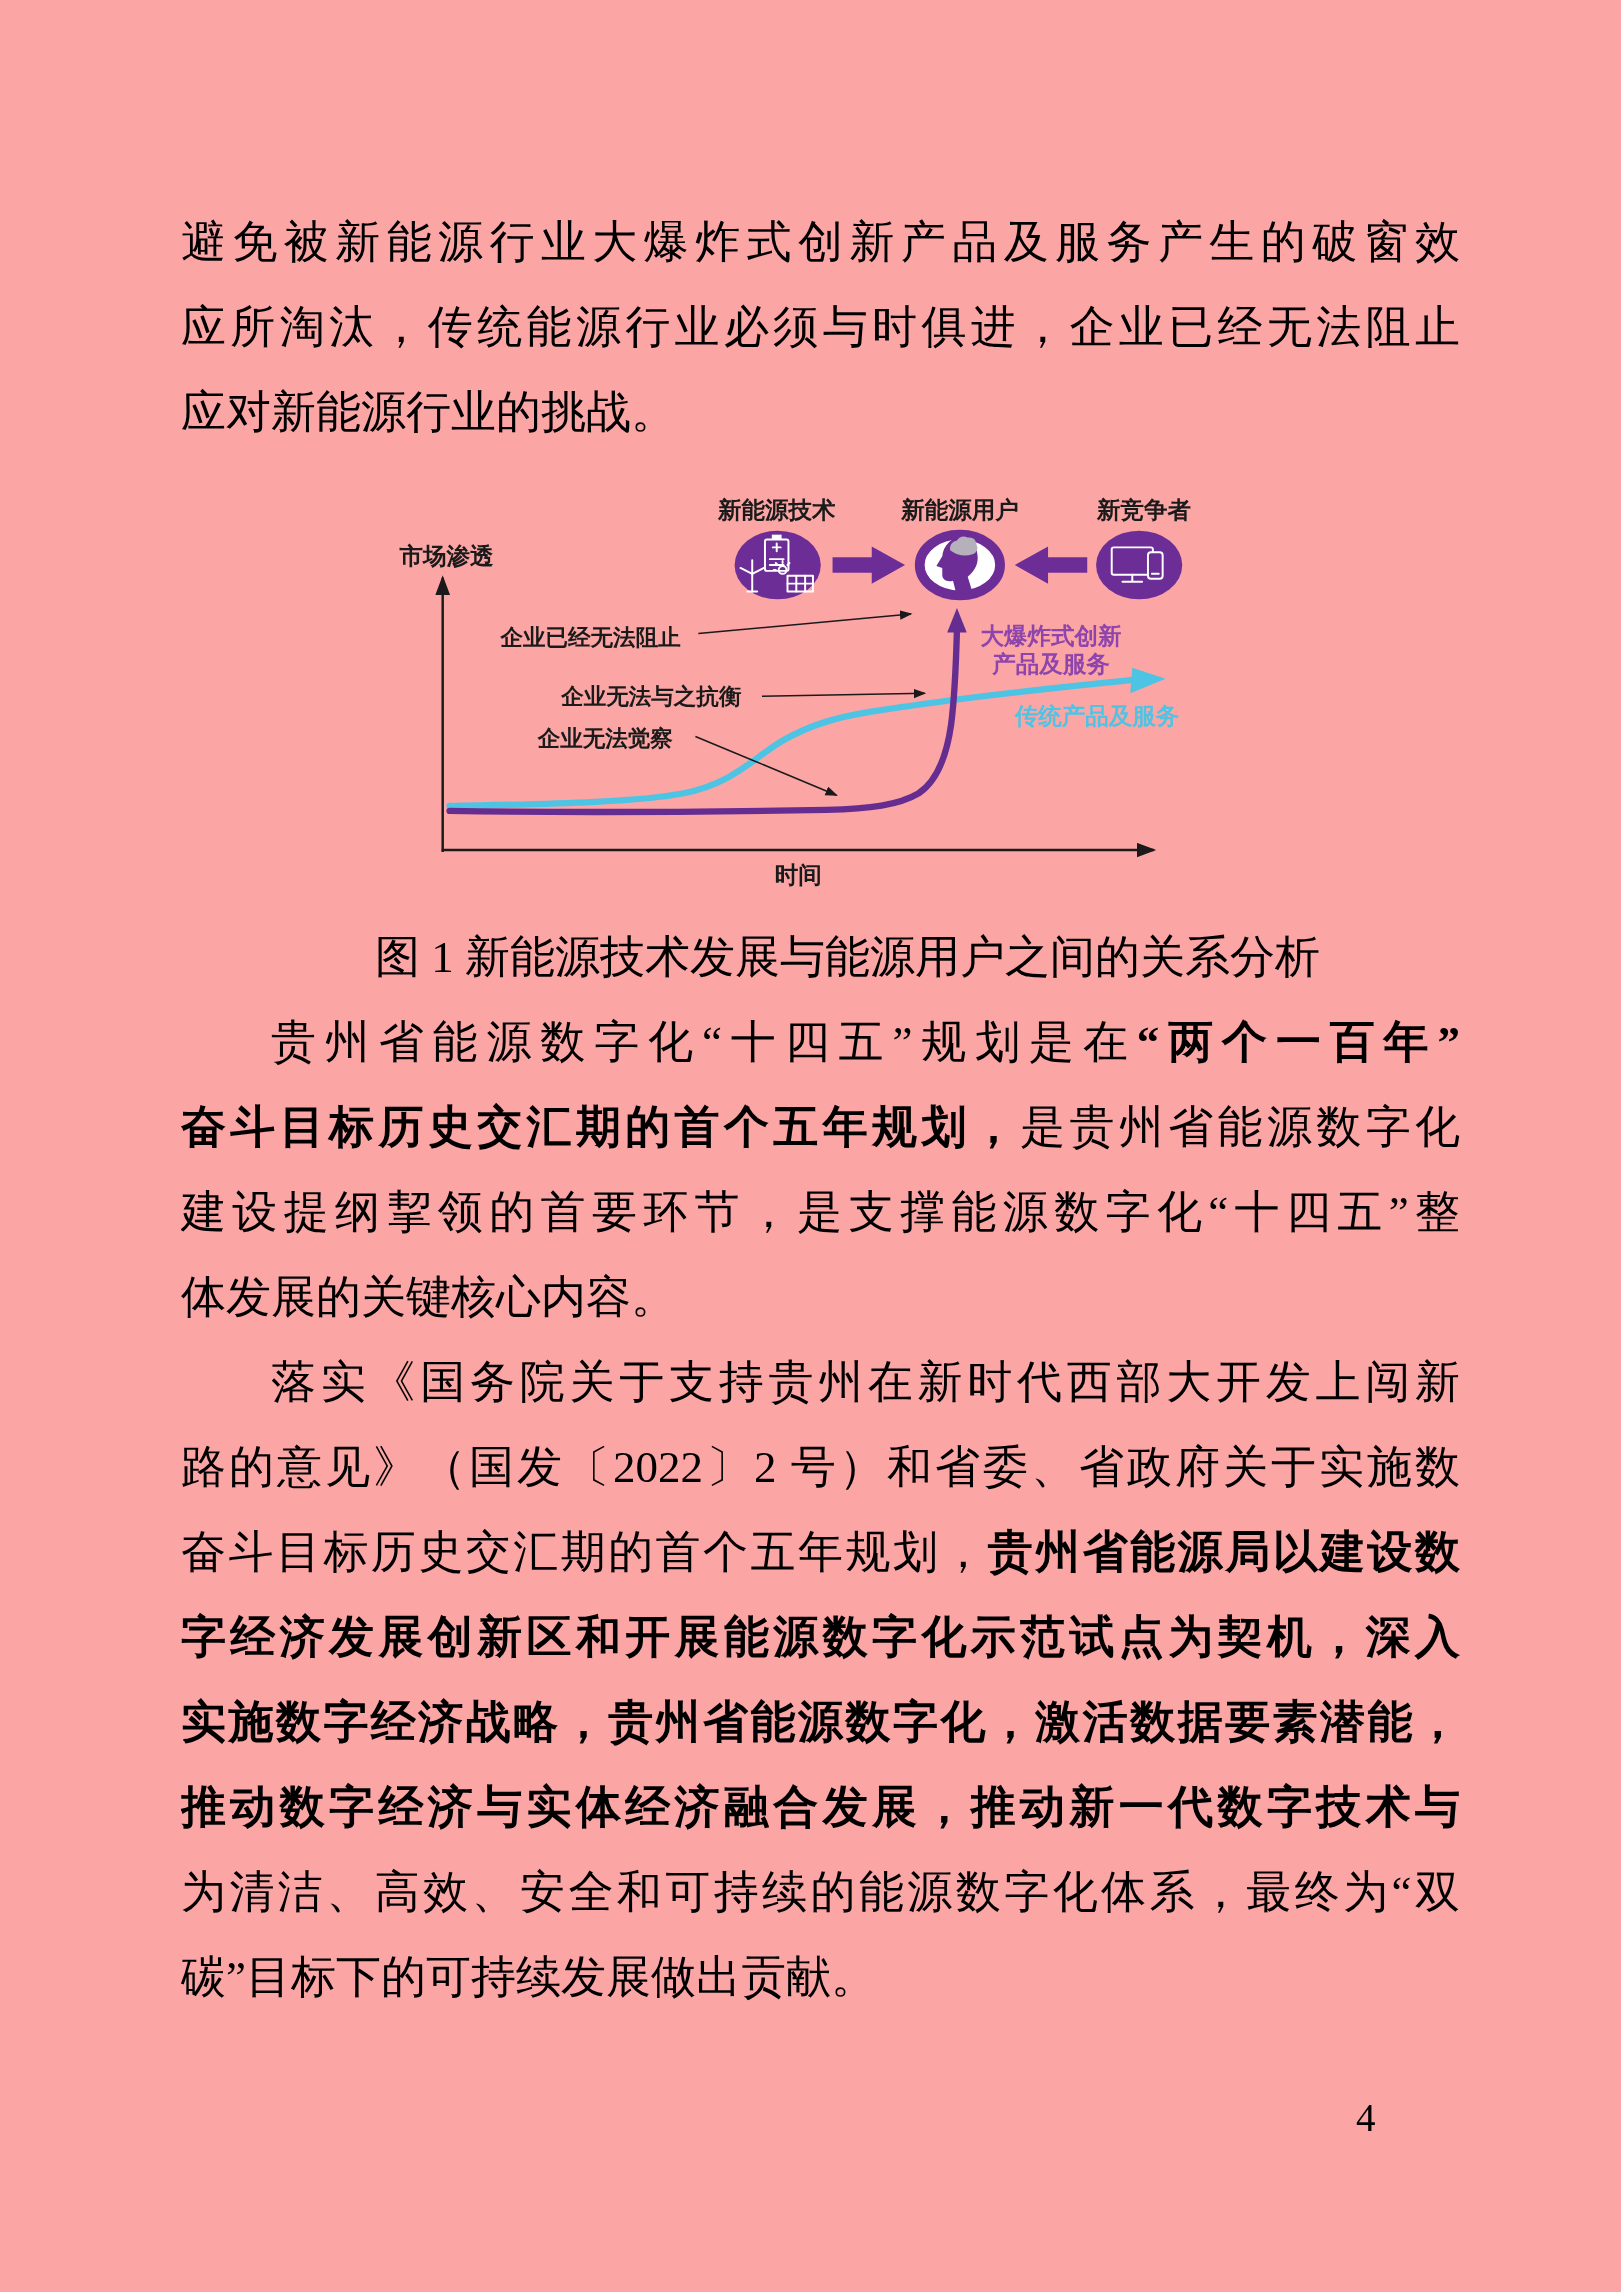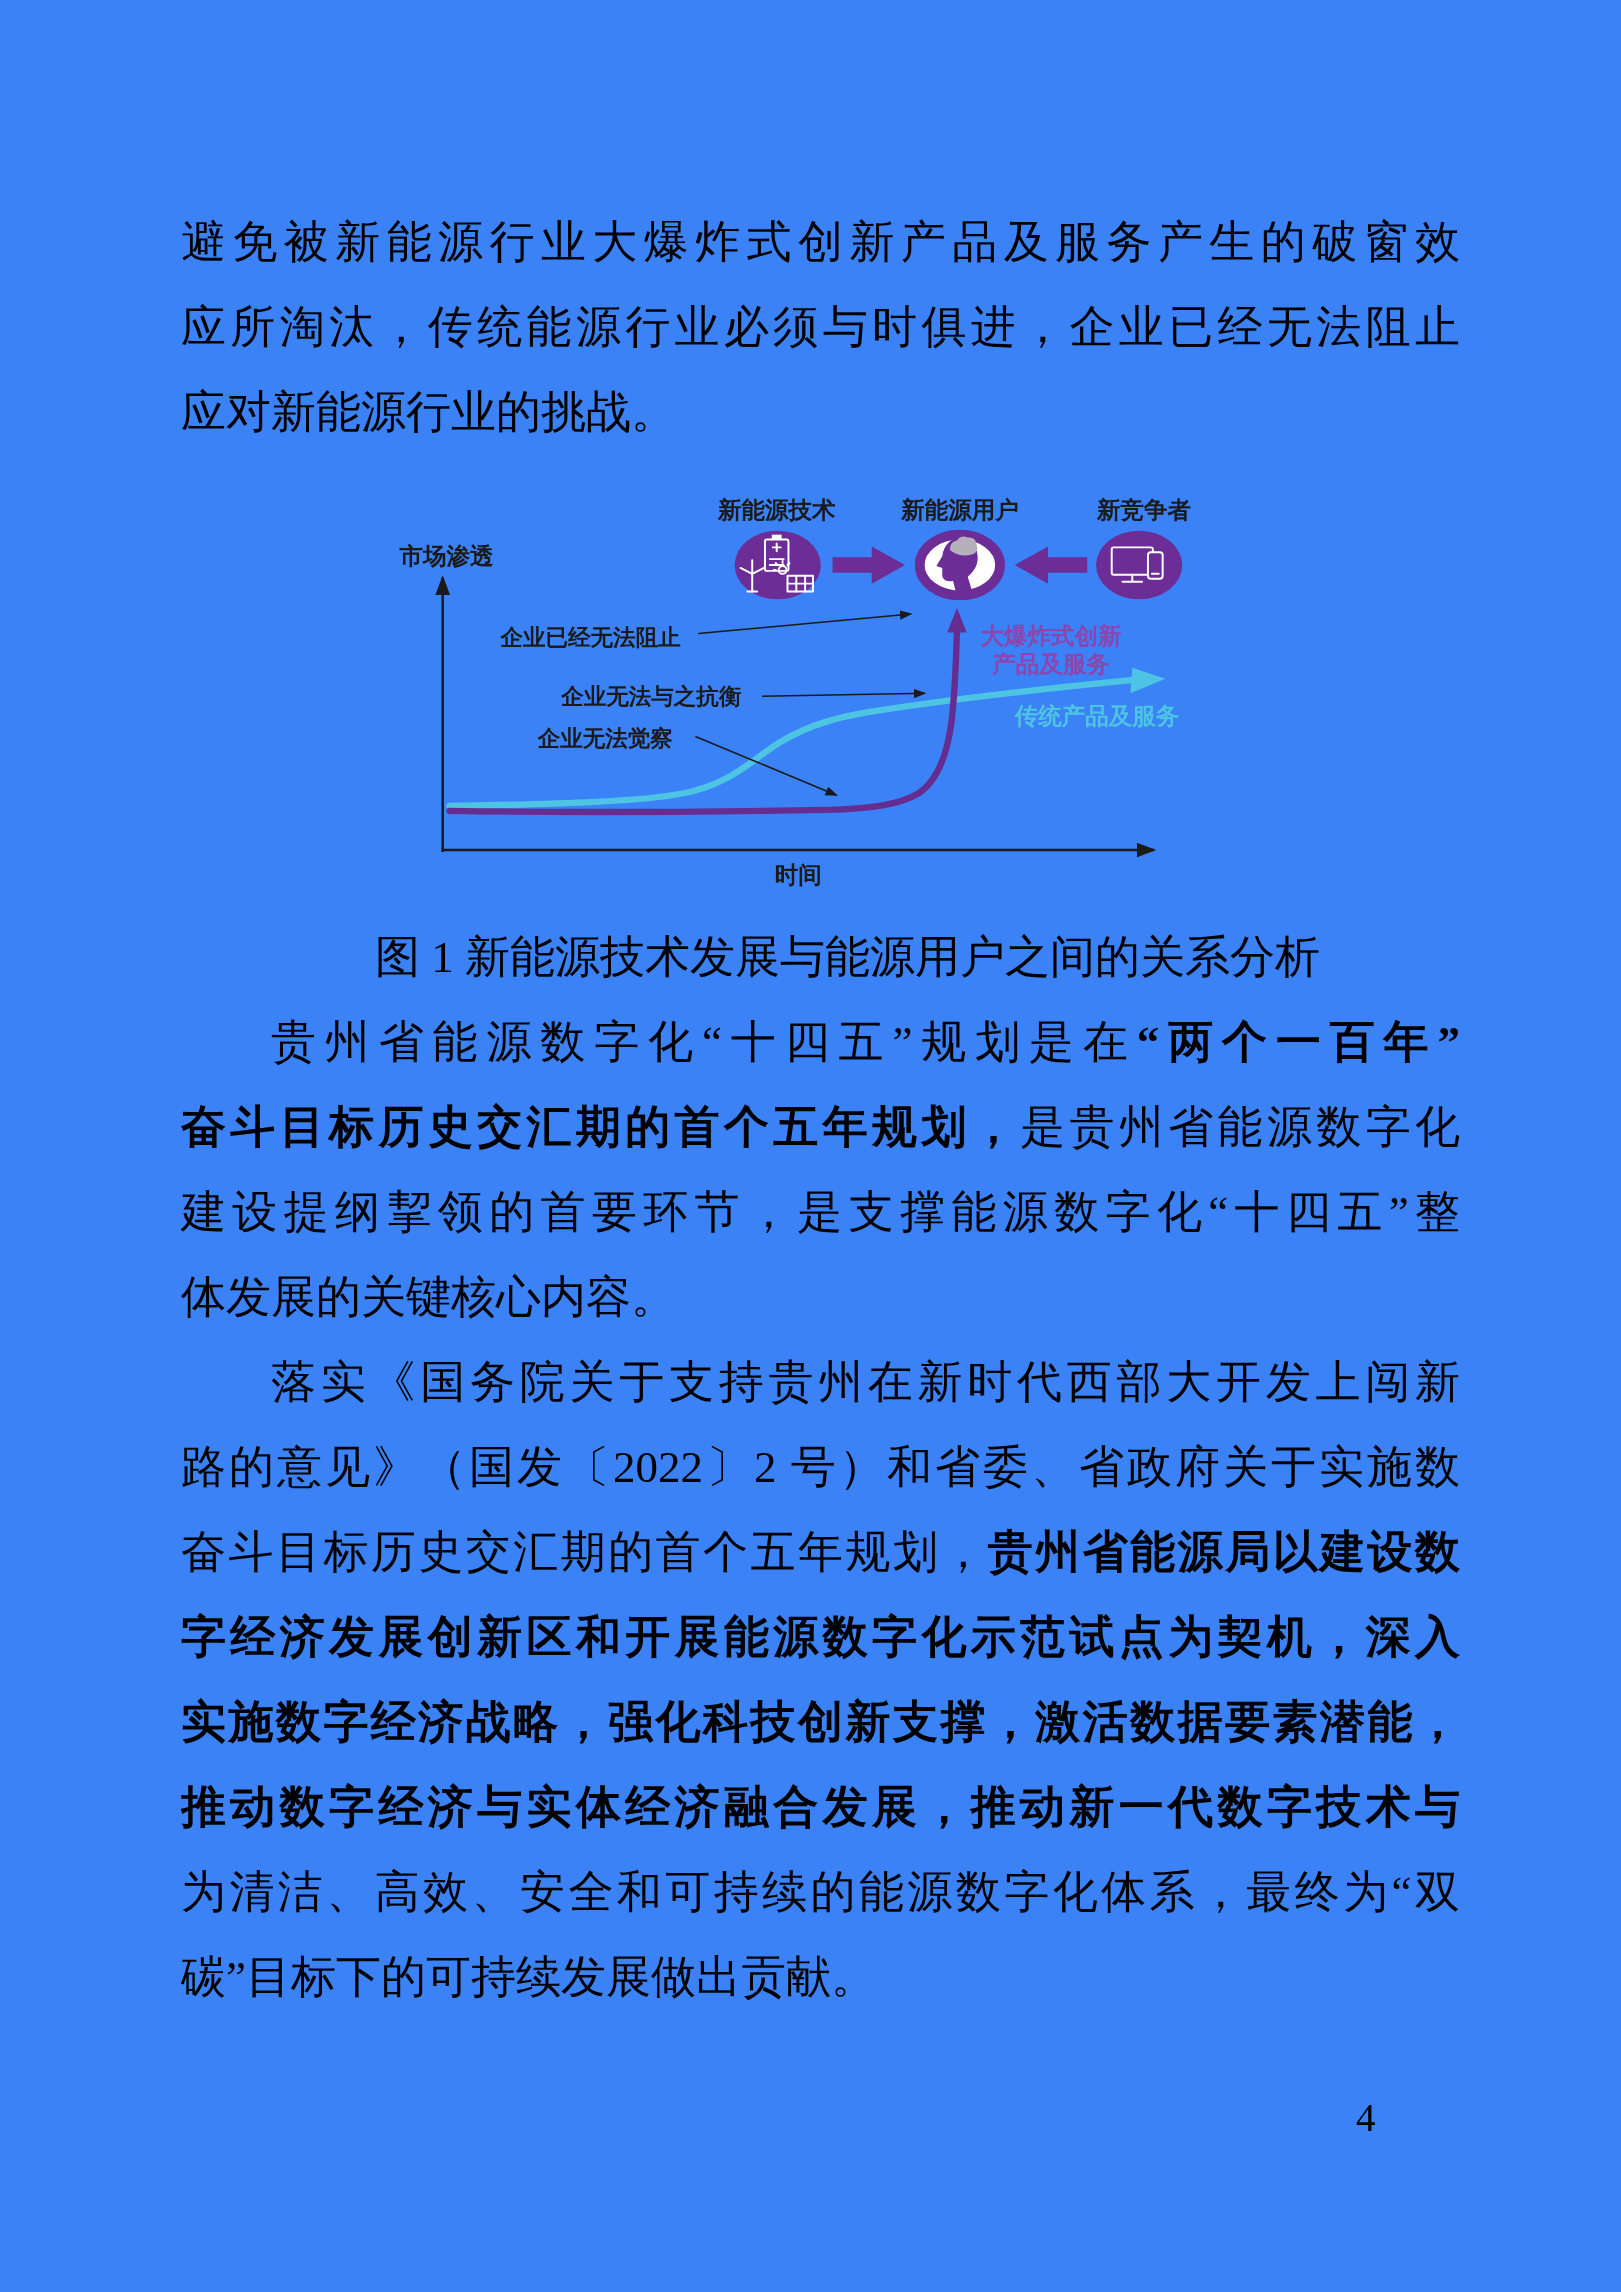--- a/index.html
+++ b/index.html
@@ -1,17 +1,17 @@
 <!DOCTYPE html>
 <html><head>
 <meta charset="utf-8">
 <style>
   html,body{margin:0;padding:0;background:#ffffff;}
   body{width:1621px;height:2293px;position:relative;font-family:"Liberation Serif",serif;color:#000;}
-  .page{position:absolute;inset:0;background:#3b82f6;}
+  .page{position:absolute;inset:0;background:#fca5a5;}
 
   .text-block{position:absolute;left:181px;width:1279px;font-size:45px;}
   .line{height:85px;line-height:85px;text-align:justify;text-align-last:justify;overflow:hidden;}
   .line.last{text-align-last:left;}
   .line.indent{text-indent:90px;}
   .b{font-weight:bold;}
   .caption{font-weight:normal;text-align:center;text-align-last:center;padding-left:54px;}
 
   #para1{top:200px;}
   #flow{top:915px;}
@@ -144,21 +144,21 @@
       <div class="line"><span class="b">奋斗目标历史交汇期的首个五年规划，</span><span>是贵州省能源数字化</span></div>
       <div class="line">建设提纲挈领的首要环节，是支撑能源数字化“十四五”整</div>
       <div class="line last">体发展的关键核心内容。</div>
     </div>
 
     <div>
       <div class="line indent">落实《国务院关于支持贵州在新时代西部大开发上闯新</div>
       <div class="line">路的意见》（国发〔2022〕2 号）和省委、省政府关于实施数</div>
       <div class="line"><span>奋斗目标历史交汇期的首个五年规划，</span><span class="b">贵州省能源局以建设数</span></div>
       <div class="line b">字经济发展创新区和开展能源数字化示范试点为契机，深入</div>
-      <div class="line b">实施数字经济战略，强化科技创新支撑，激活数据要素潜能，</div>
+      <div class="line b">实施数字经济战略，贵州省能源数字化，激活数据要素潜能，</div>
       <div class="line b">推动数字经济与实体经济融合发展，推动新一代数字技术与</div>
       <div class="line">为清洁、高效、安全和可持续的能源数字化体系，最终为“双</div>
       <div class="line last">碳”目标下的可持续发展做出贡献。</div>
     </div>
   </div>
 
   <div class="page-number">4</div>
 
 </div>
 

